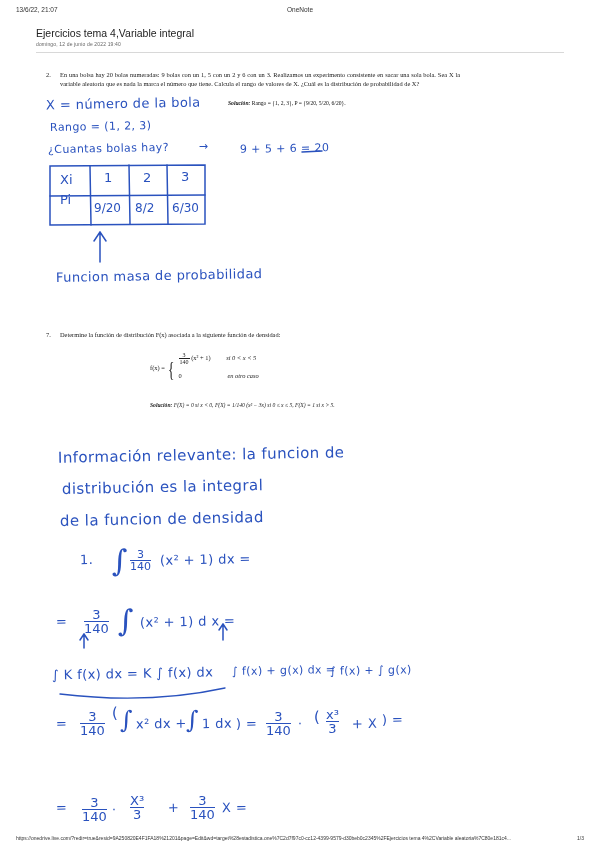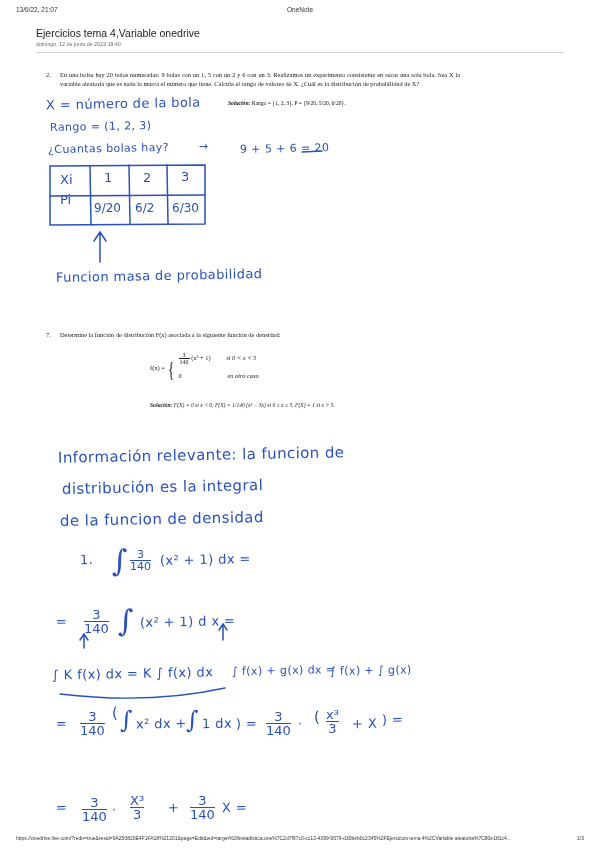--- a/index.html
+++ b/index.html
@@ -212,21 +212,21 @@
 </head>
 <body>
 
 <div class="page">
 
   <div class="print-header">
     <span class="ph-date">13/6/22, 21:07</span>
     <span class="ph-title">OneNote</span>
   </div>
 
-  <div class="note-title">Ejercicios tema 4,Variable onedrive</div>
+  <div class="note-title">Ejercicios tema 4,Variable integral</div>
   <div class="note-sub">domingo, 12 de junio de 2022    19:40</div>
   <div class="rule" style="top:52px"></div>
 
   <div class="ex ex-2">
     <span class="num">2.</span>
     <span>En una bolsa hay 20 bolas numeradas: 9 bolas con un 1, 5 con un 2 y 6 con un 3. Realizamos un experimento consistente en sacar una sola bola. Sea X la variable aleatoria que es nada la marca el número que tiene. Calcula el rango de valores de X. ¿Cuál es la distribución de probabilidad de X?</span>
   </div>
   <div class="ex sol" style="left:228px; top:99px; width:220px;">
     <i><b>Solución:</b></i>
     <span>Rango = {1, 2, 3},  P = {9/20, 5/20, 6/20}.</span>
@@ -290,21 +290,21 @@
     </g>
   </svg>
 
   <div class="tcell" style="left:60px; top:172px;">Xi</div>
   <div class="tcell" style="left:104px; top:170px;">1</div>
   <div class="tcell" style="left:143px; top:170px;">2</div>
   <div class="tcell" style="left:181px; top:169px;">3</div>
 
   <div class="tcell" style="left:60px; top:192px;text-align:center;">Pi</div>
   <div class="tcell" style="left:94px; top:201px; font-size:12px;text-align:center;">9/20</div>
-  <div class="tcell" style="left:135px; top:201px; font-size:12px;">6/2</div>
+  <div class="tcell" style="left:135px; top:201px; font-size:12px;">8/2</div>
   <div class="tcell" style="left:172px; top:201px; font-size:12px;">6/30</div>
 
   <div class="hw big hand" style="left:56px; top:268px;">Funcion   masa   de   probabilidad</div>
 
   <div class="hw huge hand" style="left:58px; top:446px;">Información  relevante: la funcion  de</div>
   <div class="hw huge hand" style="left:62px; top:478px;">distribución  es  la  integral</div>
   <div class="hw huge hand" style="left:60px; top:510px;">de  la  funcion  de  densidad</div>
 
   <div class="hw big hand" style="left:80px; top:552px;">1.</div>
   <div class="intg" style="left:112px; top:546px;">∫</div>

